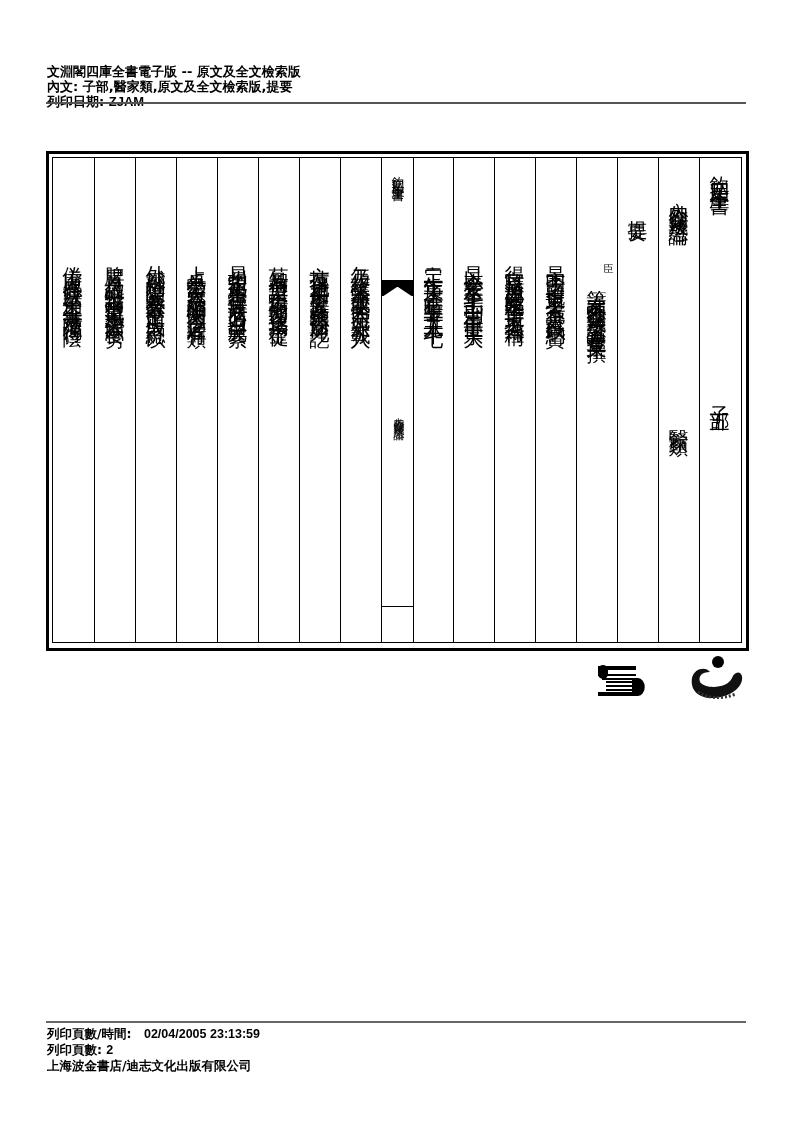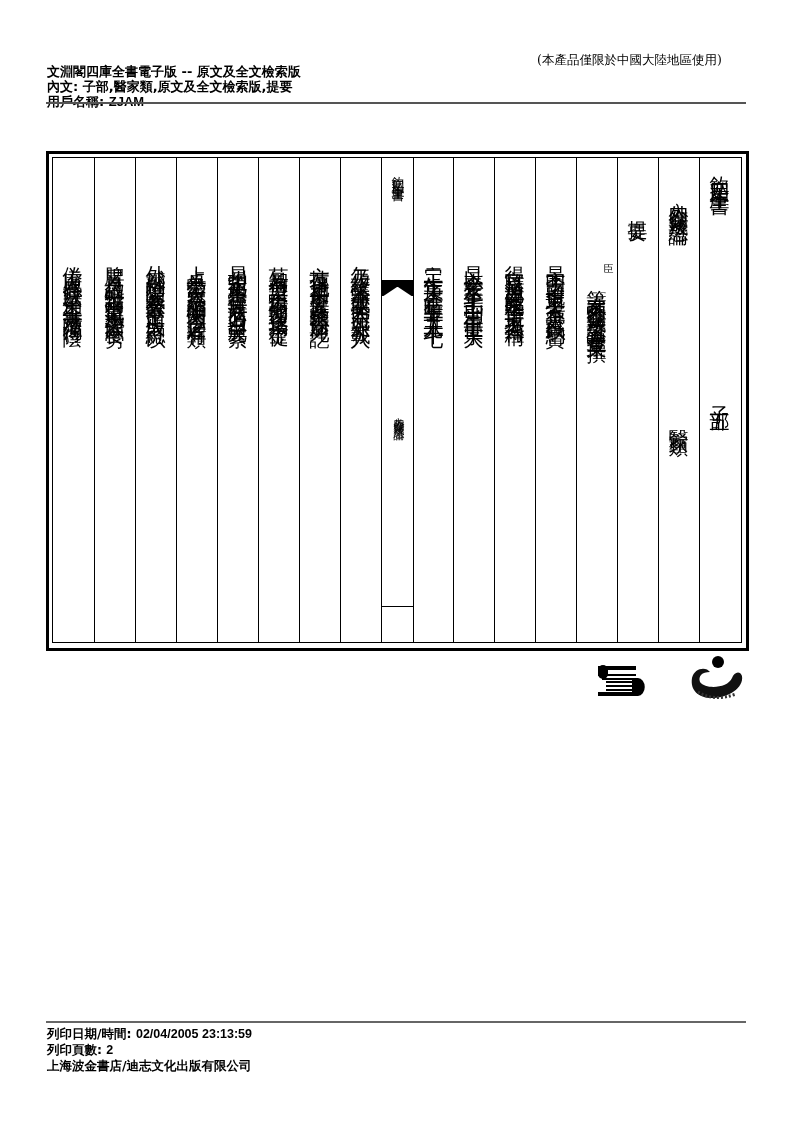--- a/index.html
+++ b/index.html
@@ -22,24 +22,23 @@
   .center-line { position: absolute; left: 0; width: 100%; top: 448px; border-top: 1px solid #000; }
   .small-note { position: absolute; font-family: "DejaVu Serif", serif; font-size: 10px; writing-mode: vertical-rl; }
   .logo { position: absolute; }
 </style>
 </head>
 <body>
 
 <div class="hdr-left">
   <div>文淵閣四庫全書電子版 -- 原文及全文檢索版</div>
   <div>內文: 子部,醫家類,原文及全文檢索版,提要</div>
-  <div><span>用戶名稱:</span> <span style="font-family:'Liberation Sans',sans-serif;">ZJAM</span></div>
+  <div><span>列印日期:</span> <span style="font-family:'Liberation Sans',sans-serif;">ZJAM</span></div>
 </div>
 <div class="hdr-right">
-  <div>(本產品僅限於中國大陸地區使用)</div>
 </div>
 <div class="hdr-rule"></div>
 
 <div class="frame-outer"></div>
 <div class="frame-inner">
 
   <div class="col" style="left:0;width:42px;">
     <div class="vtext" style="left:10px;top:92px;">倦虛人感冒法取補土生金升清降濁得陰</div>
   </div>
   <div class="col" style="left:42px;width:41px;">
@@ -112,16 +111,16 @@
 <div class="logo" style="left:684px;top:654px;width:64px;height:48px;">
   <svg width="64" height="48" viewBox="0 0 64 48">
     <circle cx="34" cy="8" r="6" fill="#000"></circle>
     <path d="M8 24 C10 14, 22 12, 26 18 C18 18, 14 22, 16 28 C22 36, 44 34, 48 24 C50 18, 56 16, 58 22 C60 34, 44 44, 28 44 C14 44, 6 36, 8 24 Z" fill="#111"></path>
     <path d="M14 38 Q30 48 52 40" stroke="#333" stroke-width="3" fill="none" stroke-dasharray="2 2"></path>
   </svg>
 </div>
 
 <div class="ftr-rule"></div>
 <div class="ftr">
-  <div><span>列印日期/時間:</span> <span style="font-family:'Liberation Sans',sans-serif;">02/04/2005 23:13:59</span></div>
+  <div><span>列印頁數/時間:</span> <span style="font-family:'Liberation Sans',sans-serif;margin-left:8px;">02/04/2005 23:13:59</span></div>
   <div><span>列印頁數:</span> <span style="font-family:'Liberation Sans',sans-serif;">2</span></div>
   <div>上海波金書店/迪志文化出版有限公司</div>
 </div>
 
 </body></html>

